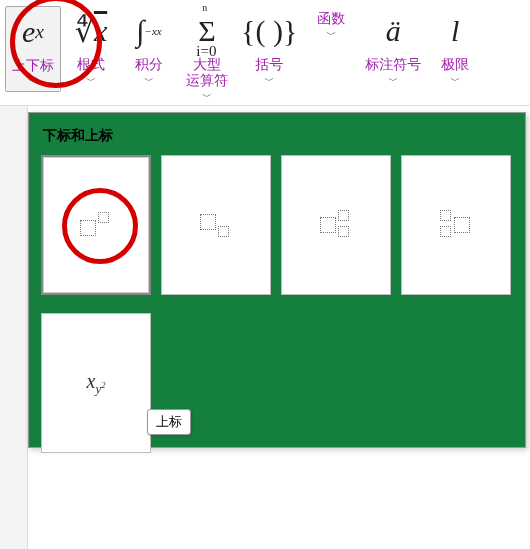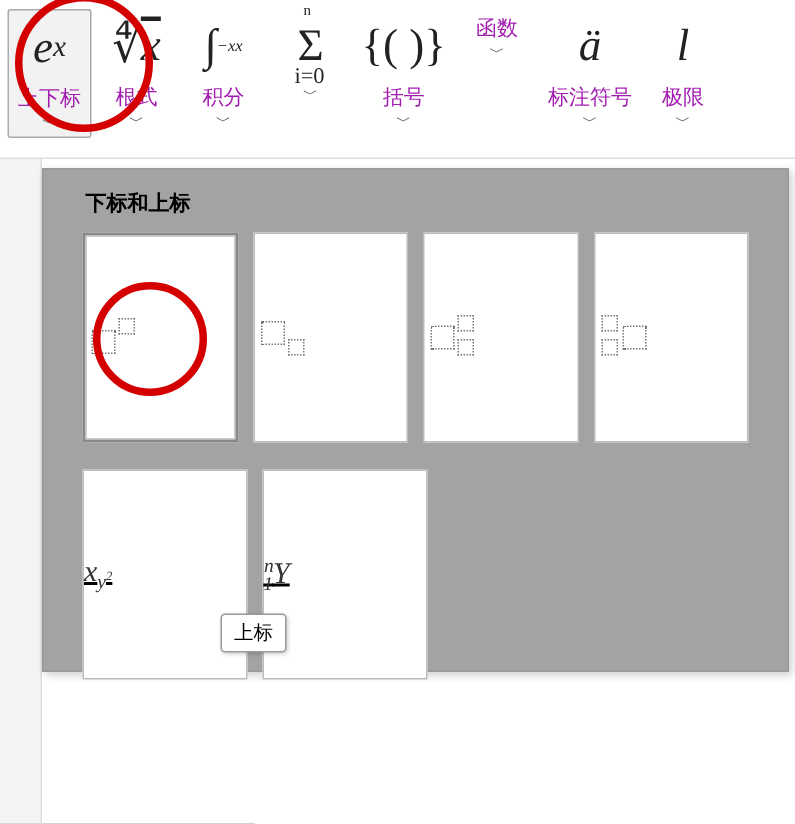--- a/index.html
+++ b/index.html
@@ -66,44 +66,44 @@
   }
   .circle1 { left: 10px; top: -4px; width: 92px; height: 92px; }
   .circle2 { left: 62px; top: 188px; width: 76px; height: 76px; }
 
   .dropdown-panel {
     position: absolute;
     left: 28px;
     top: 112px;
     width: 498px;
     height: 336px;
-    background: #a3a3a3;
+    background: #15803d;
     border: 1px solid #999;
     box-shadow: 2px 2px 6px rgba(0,0,0,0.2);
-    padding: 10px 26px;
+    padding: 10px 12px;
   }
   .section-title {
     font-size: 14px;
     font-weight: bold;
     margin: 4px 0 10px 2px;
   }
   .grid {
     display: flex;
     gap: 10px;
     margin-bottom: 18px;
   }
   .tile {
     width: 110px;
     height: 140px;
     border: 1px solid #bbb;
     background: #fff;
     display: flex;
     align-items: center;
-    position: relative;
-    text-decoration: underline;
+    justify-content: center;
+    position: relative;
   }
   .tile.selected {
     border: 2px solid #888;
     box-shadow: 0 0 0 1px #ccc inset;
   }
   .placeholder-group {
     position: relative;
     width: 40px;
     height: 30px;
   }
@@ -161,20 +161,22 @@
     </div>
     <div class="ribbon-item">
       <div class="ribbon-icon">∫<span style="font-size:11px;vertical-align:sub">−x</span><span style="font-size:11px;vertical-align:super">x</span></div>
       <div class="ribbon-label">积分</div>
       <div class="ribbon-chevron">﹀</div>
     </div>
     <div class="ribbon-item">
       <div class="ribbon-icon">
         <span style="font-style:normal;position:relative;display:inline-block"><span style="position:absolute;top:-12px;left:4px;font-size:10px">n</span>Σ<span style="position:absolute;bottom:-12px;left:-2px;font-size:15px">i=0</span></span>
       </div>
+      <div class="ribbon-label">大型
+运算符</div>
       <div class="ribbon-chevron">﹀</div>
     </div>
     <div class="ribbon-item">
       <div class="ribbon-icon">
         <span style="font-style:normal">{( )}</span>
       </div>
       <div class="ribbon-label">括号</div>
       <div class="ribbon-chevron">﹀</div>
     </div>
     <div class="ribbon-item">
@@ -223,22 +225,19 @@
           <div class="ph ph-sm" style="left: 4px; top: 16px;"></div>
           <div class="ph ph-big" style="left: 18px; top: 7px;"></div>
         </div>
       </div>
     </div>
 
   <div class="grid" id="grid2">
       <div class="tile">
         <div class="math">x<sub>y<sup>2</sup></sub></div>
       </div>
-      <div class="tile">
-        <div class="math"><sup>n</sup><sub style="margin-left:-7px">1</sub>Y</div>
-      </div>
     </div>
 
   <div class="tooltip">上标</div>
 </div>
 
 <div class="circle-annot circle1"></div>
 <div class="circle-annot circle2"></div>
 
 </body></html>

